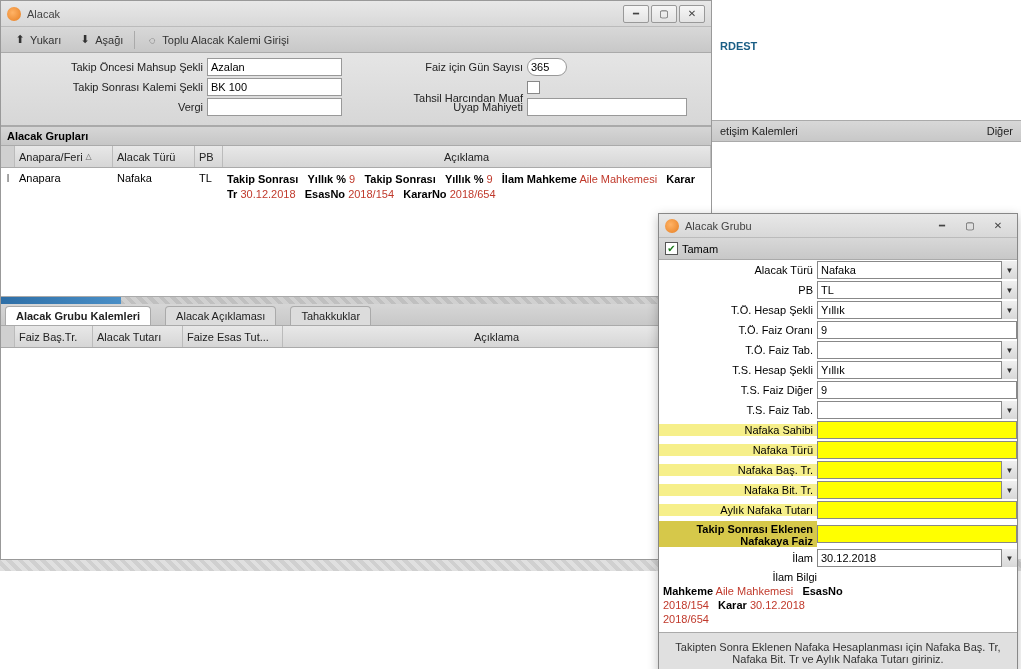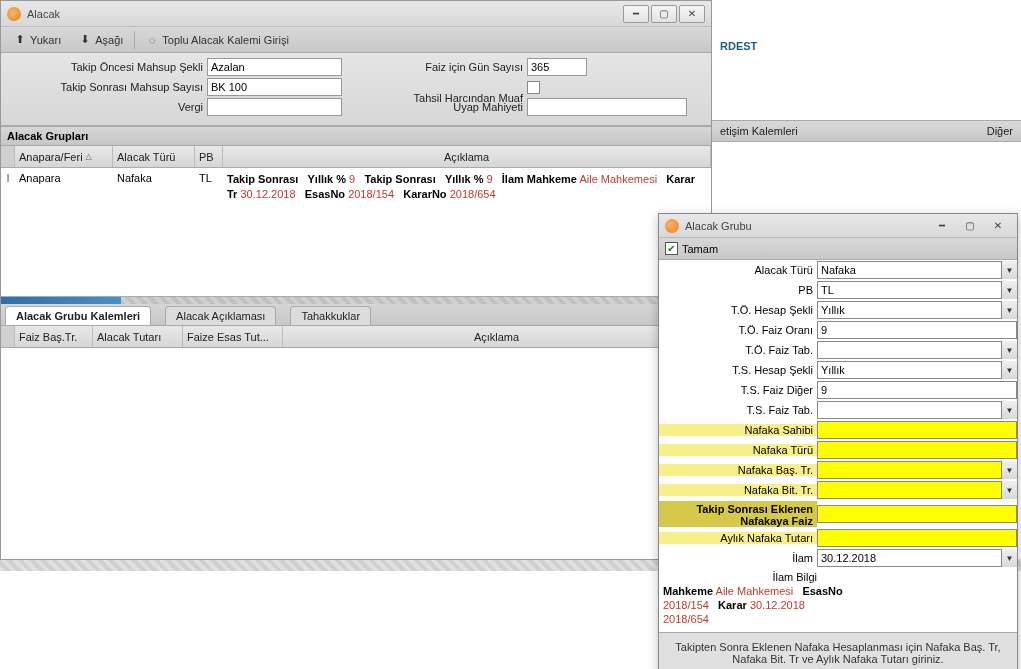--- a/index.html
+++ b/index.html
@@ -317,32 +317,32 @@
   </div>
 
   <div class="form-area">
     <div style="display:flex;">
       <div style="width:350px;">
         <div class="form-row">
           <span class="form-label l1">Takip Öncesi Mahsup Şekli</span>
           <input class="form-field" style="width: 135px;" value="Azalan">
         </div>
         <div class="form-row">
-          <span class="form-label l1">Takip Sonrası Mahsup Sayısı</span>
+          <span class="form-label l1">Takip Sonrası Kalemi Şekli</span>
           <input class="form-field" style="width: 135px;" value="BK 100">
         </div>
         <div class="form-row">
           <span class="form-label l1">Vergi</span>
           <input class="form-field" style="width: 135px;" value="">
         </div>
       </div>
       <div style="flex:1;">
         <div class="form-row">
           <span class="form-label l2" style="width:170px;">Faiz için Gün Sayısı</span>
-          <input class="form-field" style="width: 60px;" value="365">
+          <input class="form-field" style="width: 40px; border-radius: 9px;" value="365">
         </div>
         <div class="form-row">
           <span class="form-label l2" style="width:170px;margin-top:22px;">Tahsil Harcından Muaf</span>
           <span class="checkbox-sq"></span>
         </div>
         <div class="form-row">
           <span class="form-label l2" style="width:170px;">Uyap Mahiyeti</span>
           <input class="form-field" style="width: 160px;" value="">
         </div>
       </div>
@@ -521,29 +521,29 @@
     <div class="dlg-row yellow">
       <span class="lab">Nafaka Bit. Tr.</span>
       <div class="fld">
           <div class="dlg-combo">
         <input class="dlg-input" value="" style="">
         <div class="arrow">▼</div>
       </div>
         </div>
     </div>
 
+    <div class="dlg-row yellow">
+      <span class="lab">Aylık Nafaka Tutarı</span>
+      <div class="fld">
+          <input class="dlg-input" value="" style="">
+        </div>
+    </div>
+
     <div class="dlg-row yellow bolded" style="height:28px;">
       <span class="lab" style="line-height:12px;padding-top:2px;">Takip Sonrası Eklenen Nafakaya Faiz</span>
-      <div class="fld">
-          <input class="dlg-input" value="" style="">
-        </div>
-    </div>
-
-    <div class="dlg-row yellow">
-      <span class="lab">Aylık Nafaka Tutarı</span>
       <div class="fld">
           <input class="dlg-input" value="" style="">
         </div>
     </div>
 
     <div class="dlg-row">
       <span class="lab">İlam</span>
       <div class="fld">
           <div class="dlg-combo">
         <input class="dlg-input" value="30.12.2018" style="">

